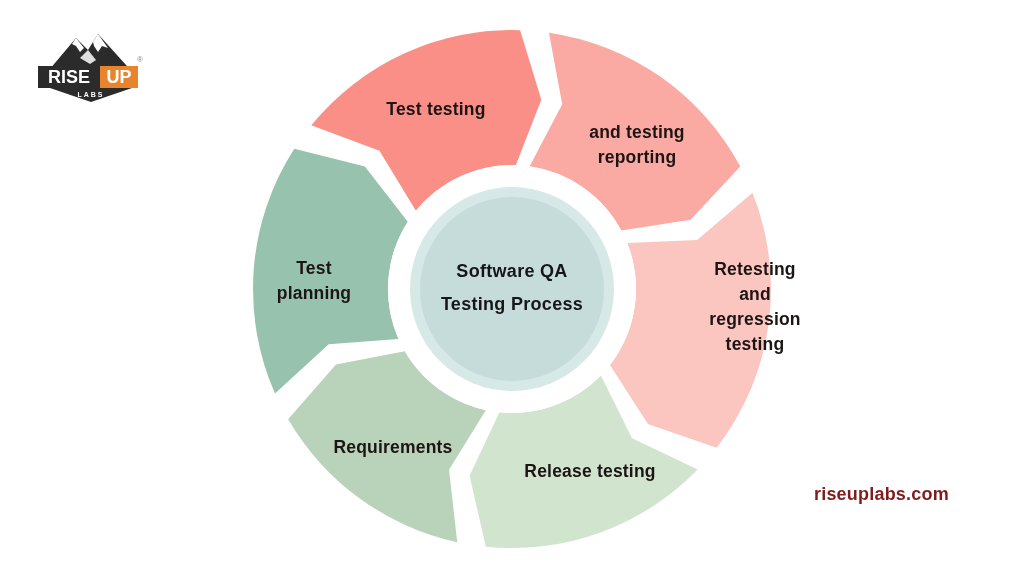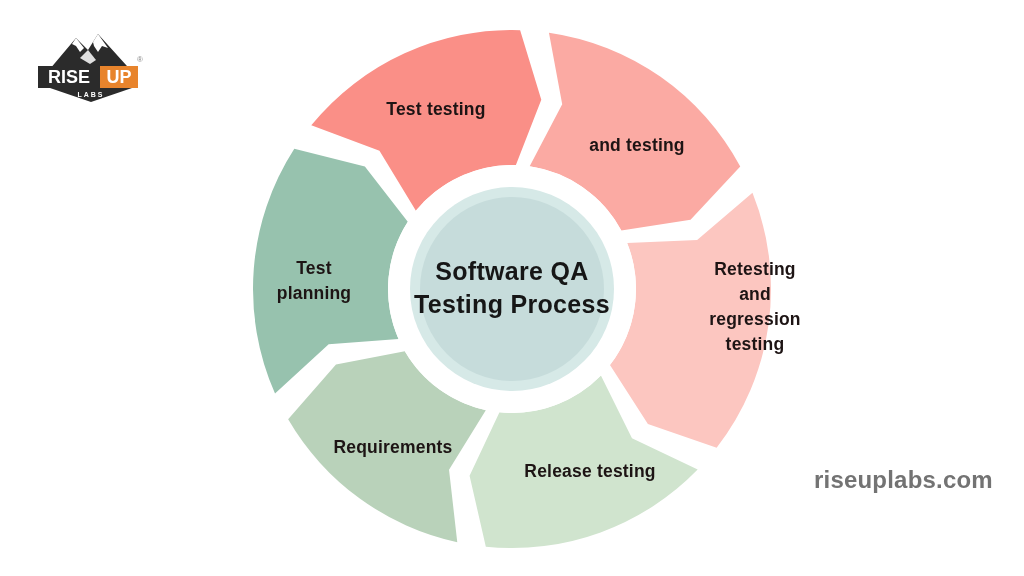--- a/index.html
+++ b/index.html
@@ -2,25 +2,25 @@
 <html><head>
 <meta charset="utf-8">
 <style>
   html, body { margin:0; padding:0; }
   body { width:1024px; height:576px; background:#ffffff; position:relative; overflow:hidden;
          font-family:"Liberation Sans", "DejaVu Sans", sans-serif; }
   #diagram { position:absolute; left:0; top:0; width:1024px; height:576px; }
   .seg-label { position:absolute; text-align:center; font-weight:bold; font-size:17.5px; line-height:25px;
                color:#1d1414; transform:translate(-50%,-50%); white-space:nowrap; letter-spacing:0.2px; }
   .center-title { position:absolute; left:512px; top:288px; transform:translate(-50%,-50%);
-                  text-align:center; font-size:25px; line-height:33px; color:#161616; white-space:nowrap;
+                  text-align:center; font-size:18px; line-height:33px; color:#161616; white-space:nowrap;
                   font-weight:bold; letter-spacing:0.3px; }
   .center-title span { display:block; }
   .logo { position:absolute; left:36px; top:30px; width:110px; height:74px; }
-  .site { position:absolute; left:814px; top:466px; font-size:24px; font-weight:bold; color:#737373;
+  .site { position:absolute; left:814px; top:484px; font-size:18px; font-weight:bold; color:#7f1d1d;
           letter-spacing:0.2px; }
 </style>
 </head>
 <body>
 
 <svg id="diagram" viewBox="0 0 1024 576" xmlns="http://www.w3.org/2000/svg">
   <g id="segments">
       <path d="M 275.02544602689545 393.51823175526914 A 259 259 0 0 1 294.29324969461777 148.6975735367703 L 364.8737052318403 166.41899254863102 L 407.76974116653514 221.82818192494022 A 124 124 0 0 0 398.54500118662173 339.0396167476964 L 328.6733162226092 344.34958911486643 Z" fill="#97C2AE"></path>
       <path d="M 311.28937742561743 125.30441060980374 A 259 259 0 0 1 520.1353866012354 30.12780086527556 L 541.2967876483933 99.75426495298515 L 515.894934125688 165.0611865146493 A 124 124 0 0 0 415.9068834006817 210.62836646955856 L 379.45458220381704 150.78291631916372 Z" fill="#FA8F87"></path>
       <path d="M 548.9408938297274 32.647956194882624 A 259 259 0 0 1 740.257594084833 166.60935189891507 L 690.5400079327705 219.74889482927927 L 621.281628056059 230.40370515623732 A 124 124 0 0 0 529.6859877794834 166.26774736743417 L 562.2092277097256 104.19934130855236 Z" fill="#FBAAA3"></path>
@@ -36,20 +36,21 @@
 <div id="labels">
     <div class="seg-label" style="left: 314px; top: 281px;">
       <div>Test</div>
       <div>planning</div>
     </div>
     <div class="seg-label" style="left: 436px; top: 109px;">
       <div>Test testing</div>
     </div>
     <div class="seg-label" style="left: 637px; top: 145px;">
       <div>and testing</div>
+      <div>reporting</div>
     </div>
     <div class="seg-label" style="left: 707px; top: 307px; margin-left: 48px;">
       <div>Retesting</div>
       <div>and</div>
       <div>regression</div>
       <div>testing</div>
     </div>
     <div class="seg-label" style="left: 590px; top: 471px;">
       <div>Release testing</div>
     </div>

